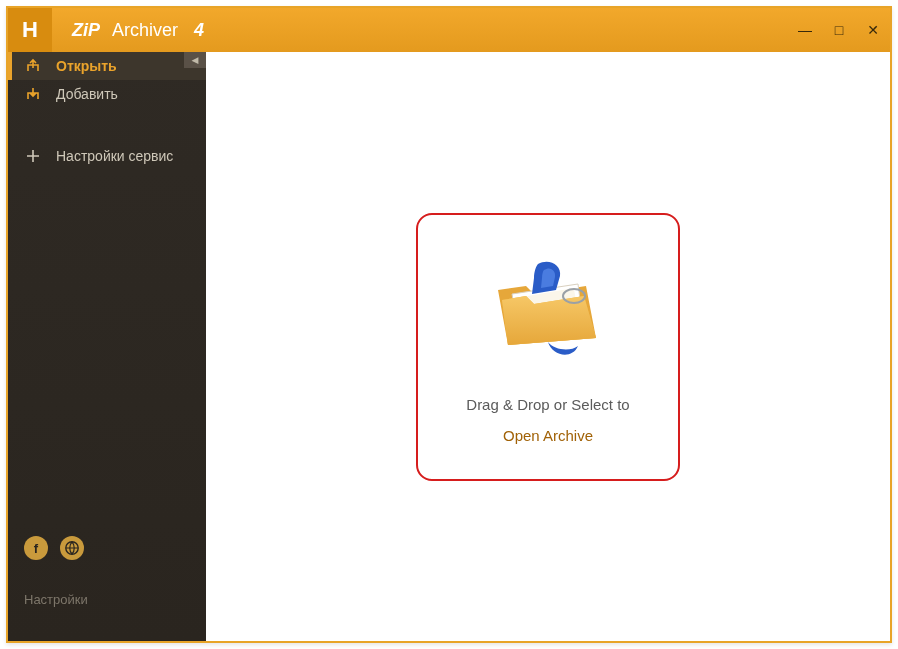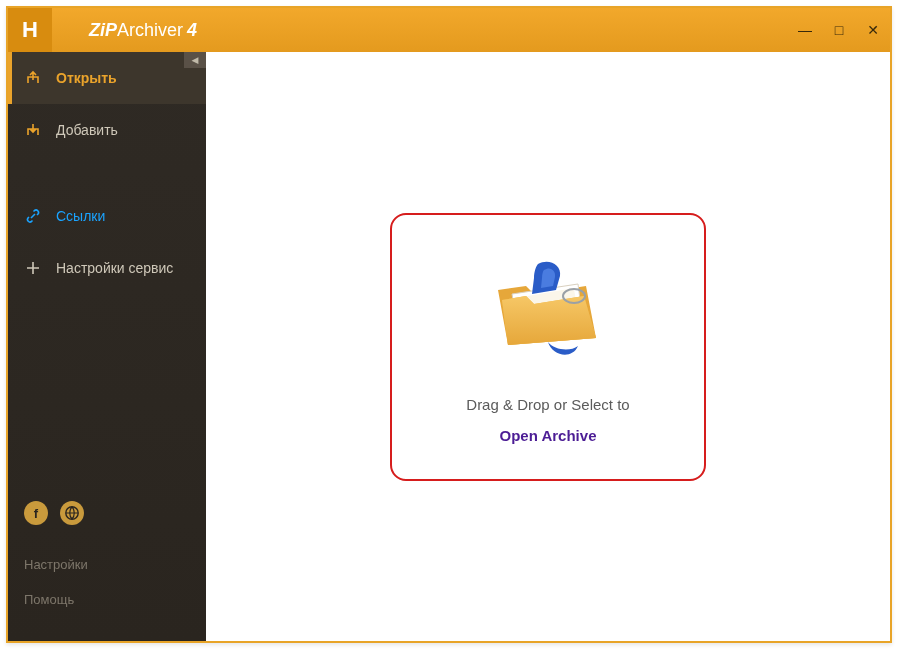--- a/index.html
+++ b/index.html
@@ -17,22 +17,22 @@
 .titlebar {
   height:44px; background:linear-gradient(to bottom,#f2a82b,#e49a1e);
   display:flex; align-items:center; position:relative;
 }
 .logo-square {
   width:44px; height:44px; background:#d88c0f;
   display:flex; align-items:center; justify-content:center;
   color:#fff; font-weight:bold; font-size:22px;
 }
 .app-title {
-  margin-left:37px; color:#fff; font-size:18px; font-weight:500;
-  display:flex; align-items:center; gap:0;
+  margin-left:20px; color:#fff; font-size:18px; font-weight:500;
+  display:flex; align-items:center; gap:12px;
 }
 .app-title .zip { font-weight:800; font-style:italic; }
 .app-title .archiver { font-weight:300; }
 .app-title .ver { font-weight:800; font-style:italic; margin-left:4px; }
 .win-controls { margin-left:auto; display:flex; }
 .win-btn {
   width:34px; height:44px; display:flex; align-items:center; justify-content:center;
   cursor:pointer; color:#38290b; font-size:14px;
 }
 
@@ -43,21 +43,21 @@
   display:flex; flex-direction:column; color:#b0a999;
   position:relative;
 }
 .collapse-tab {
   position:absolute; top:0; right:0; width:22px; height:16px;
   background:#5a5147; display:flex; align-items:center; justify-content:center;
   font-size:9px; color:#c0b9a8; cursor:pointer;
 }
 
 .nav-item {
-  height:52px; display:flex; align-items:center; padding-left:16px;
+  height:28px; display:flex; align-items:center; padding-left:16px;
   gap:14px; cursor:pointer; font-size:14px; color:#cfc8b9;
 }
 .nav-item.active {
   background:#3d362c; color:#eaa32b; font-weight:600;
   border-left:4px solid #eaa32b; padding-left:12px;
 }
 .nav-item .icon { width:18px; display:flex; align-items:center; justify-content:center; }
 
 .section-gap { height:34px; }
 .links-item { color:#1aa3ff; }
@@ -69,27 +69,27 @@
   display:flex; align-items:center; justify-content:center; cursor:pointer;
   color:#2a251f; font-weight:bold; font-size:13px;
 }
 .bottom-link {
   font-size:13px; color:#7d766a; padding:10px 0; cursor:pointer;
 }
 
 
 .main { flex:1; background:#fff; display:flex; align-items:center; justify-content:center; }
 .dropzone {
-  width:316px; height:268px; border:2px solid #d61d1d; border-radius:16px;
+  width:264px; height:268px; border:2px solid #d61d1d; border-radius:16px;
   display:flex; flex-direction:column; align-items:center; justify-content:center;
   padding:28px; text-align:center; cursor:pointer;
 }
 .folder-art { width:140px; height:120px; margin-bottom:26px; }
 .drop-text1 { color:#5b5b5b; font-size:15px; margin-bottom:14px; }
-.drop-text2 { color:#4c1d95; font-size:15px; font-weight:700; }
+.drop-text2 { color:#a16207; font-size:15px; font-weight:400; }
 
 svg { display:block; }
 </style>
 </head>
 <body>
 
 <div class="window">
 
   <div class="titlebar">
     <div class="logo-square">
@@ -132,28 +132,20 @@
         <span class="icon">
           <svg width="16" height="16" viewBox="0 0 16 16">
               <path d="M3 13V7h10v6M8 2v8M5 7l3 3 3-3" fill="none" stroke="#eaa32b" stroke-width="1.6"></path>
             </svg>
         </span>
         <span>Добавить</span>
       </div>
 
       <div class="section-gap"></div>
 
-      <div class="nav-item links-item">
-        <span class="icon">
-          <svg width="16" height="16" viewBox="0 0 16 16">
-              <path d="M6 10l4-4M4 9l-1 1a2.5 2.5 0 003.5 3.5l1-1M12 7l1-1A2.5 2.5 0 009.5 2.5l-1 1" fill="none" stroke="#1aa3ff" stroke-width="1.6"></path>
-            </svg>
-        </span>
-        <span>Ссылки</span>
-      </div>
 
       <div class="nav-item">
         <span class="icon">
           <svg width="14" height="14" viewBox="0 0 14 14">
               <path d="M7 1v12M1 7h12" stroke="#cfc8b9" stroke-width="1.6"></path>
             </svg>
         </span>
         <span>Настройки сервис</span>
       </div>
 
@@ -163,21 +155,20 @@
             <span>f</span>
           </div>
           <div class="social-ico">
             <svg width="16" height="16" viewBox="0 0 16 16">
                 <circle cx="8" cy="8" r="6.2" fill="none" stroke="#2a251f" stroke-width="1.4"></circle>
                 <path d="M2 8h12M8 2c3 3 3 9 0 12M8 2c-3 3-3 9 0 12" fill="none" stroke="#2a251f" stroke-width="1.2"></path>
               </svg>
           </div>
         </div>
         <div class="bottom-link"><span>Настройки</span></div>
-        <div class="bottom-link"><span>Помощь</span></div>
       </div>
     </div>
 
     <div class="main">
       <div class="dropzone">
         <div class="folder-art">
           <svg width="140" height="120" viewBox="0 0 140 120">
             <path d="M30 95 L20 40 L48 36 L56 44 L108 36 L118 88 Z" fill="#e6a73a"></path>
             <path d="M34 44 L100 34 L106 80 L42 90 Z" fill="#fff" stroke="#d9d0bf"></path>
             <path d="M38 48 L96 38 L101 76 L45 86 Z" fill="#fbf6ea"></path>

